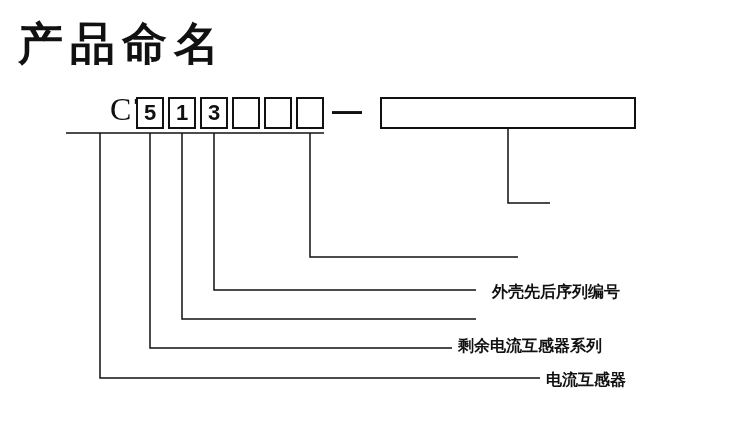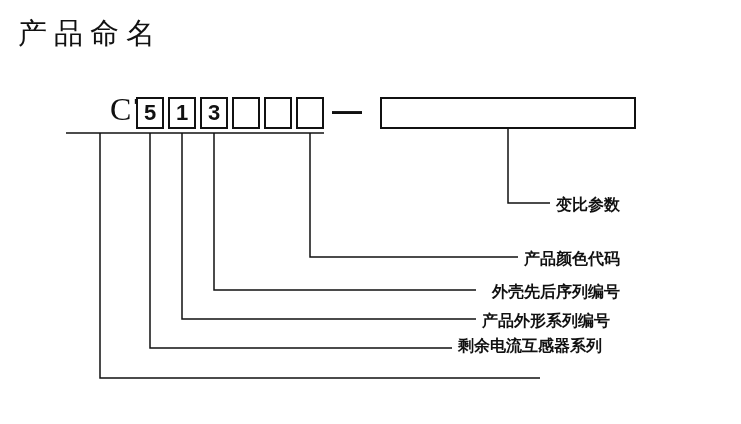--- a/index.html
+++ b/index.html
@@ -2,21 +2,21 @@
 <html><head>
 <meta charset="utf-8">
 <style>
   html,body{margin:0;padding:0;background:#fff;}
   .page{
     position:relative;width:741px;height:424px;background:#ffffff;overflow:hidden;
     font-family:"Liberation Sans","DejaVu Sans",sans-serif;color:#111;
   }
   .title{
     position:absolute;left:18px;top:14px;
-    font-size:29px;font-weight:400;letter-spacing:7px;white-space:nowrap;
+    font-size:45px;font-weight:700;letter-spacing:7px;white-space:nowrap;
   }
   .prefix{
     position:absolute;left:66px;top:88px;
     font-family:"Liberation Serif","DejaVu Serif",serif;
     font-size:32px;font-weight:400;letter-spacing:3px;line-height:42px;margin-left:44px;
   }
   .boxrow{position:absolute;left:136px;top:97px;display:flex;}
   .cbox{
     width:28px;height:32px;border:2px solid #111;box-sizing:border-box;margin-right:4px;
     display:flex;align-items:center;justify-content:center;
@@ -66,19 +66,17 @@
       <path d="M66 133 H324"></path>
       <path d="M100 133 V378 H540"></path>
       <path d="M150 133 V348 H452"></path>
       <path d="M182 133 V319 H476"></path>
       <path d="M214 133 V290 H476"></path>
       <path d="M310 133 V257 H518"></path>
       <path d="M508 129 V203 H550"></path>
     </g>
   </svg>
 
-  <div class="lbl lbl-ratio">变比参数</div>
-  <div class="lbl lbl-color">产品颜色代码</div>
   <div class="lbl lbl-shell">外壳先后序列编号</div>
-  <div class="lbl lbl-shape">产品外形系列编号</div>
   <div class="lbl lbl-series">剩余电流互感器系列</div>
+  <div class="lbl lbl-ct">电流互感器</div>
 
 </div>
 
 </body></html>

